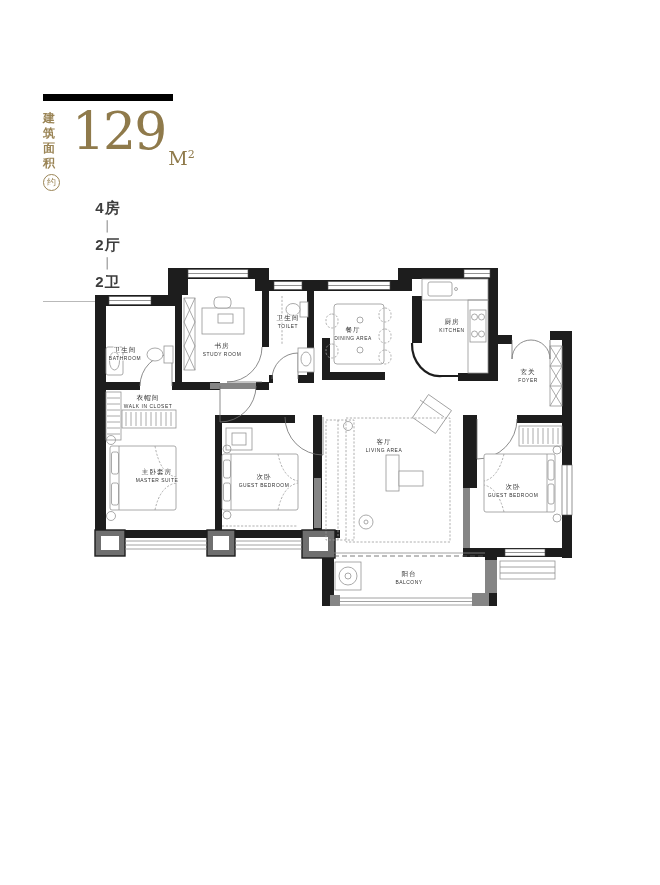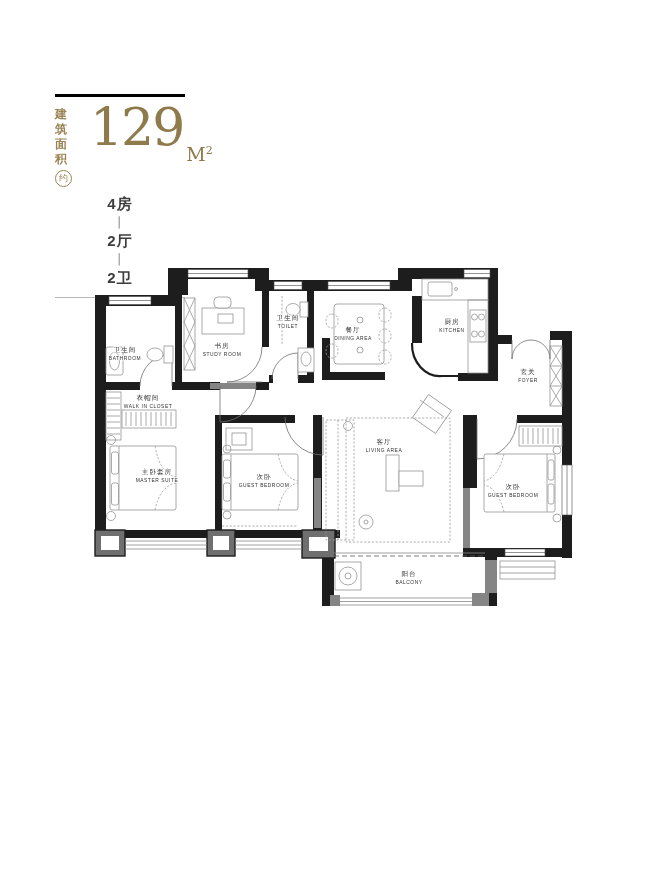--- a/index.html
+++ b/index.html
@@ -2,34 +2,34 @@
 <html><head>
 <meta charset="utf-8">
 <style>
   html,body{margin:0;padding:0;}
   body{
     width:660px;height:885px;position:relative;background:#ffffff;
     font-family:"Liberation Sans",sans-serif;overflow:hidden;
   }
   
   .hdr{
-    position:absolute;left:55px;top:94px;width:130px;
-    border-top:3px solid #000000;border-bottom:1px solid #b9b9b9;
+    position:absolute;left:43px;top:94px;width:130px;
+    border-top:7px solid #000000;border-bottom:1px solid #b9b9b9;
     padding:7px 0 9px 0;
   }
   .hdr-row{display:flex;align-items:flex-start;}
   .area-col{display:flex;flex-direction:column;align-items:center;margin-top:3px;}
   .area-cn{font-size:12px;line-height:1.25;color:#9a8455;letter-spacing:2px;font-weight:bold;}
   .approx{
     width:15px;height:15px;border:1px solid #9a8455;border-radius:50%;
     font-size:9px;line-height:15px;text-align:center;color:#9a8455;margin-top:3px;
   }
   .area-num{
     font-family:"DejaVu Serif",serif;font-size:52px;line-height:0.92;
-    color:#8f7a4b;margin-left:18px;letter-spacing:-2px;
+    color:#8f7a4b;margin-left:12px;letter-spacing:-2px;
   }
   .area-unit-wrap{align-self:flex-end;margin:0 0 23px 3px;color:#8f7a4b;
     font-family:"DejaVu Serif",serif;font-size:19px;line-height:1;}
   .area-unit-wrap sup{font-size:11px;}
   .hdr-sub{
     margin-top:8px;display:flex;justify-content:center;align-items:center;
     font-size:15px;color:#3d3d3d;letter-spacing:1px;font-weight:bold;flex-direction:column;
   }
   .hdr-sub .sep{color:#8a8a8a;font-weight:normal;margin:0 6px;font-size:13px;}
   

